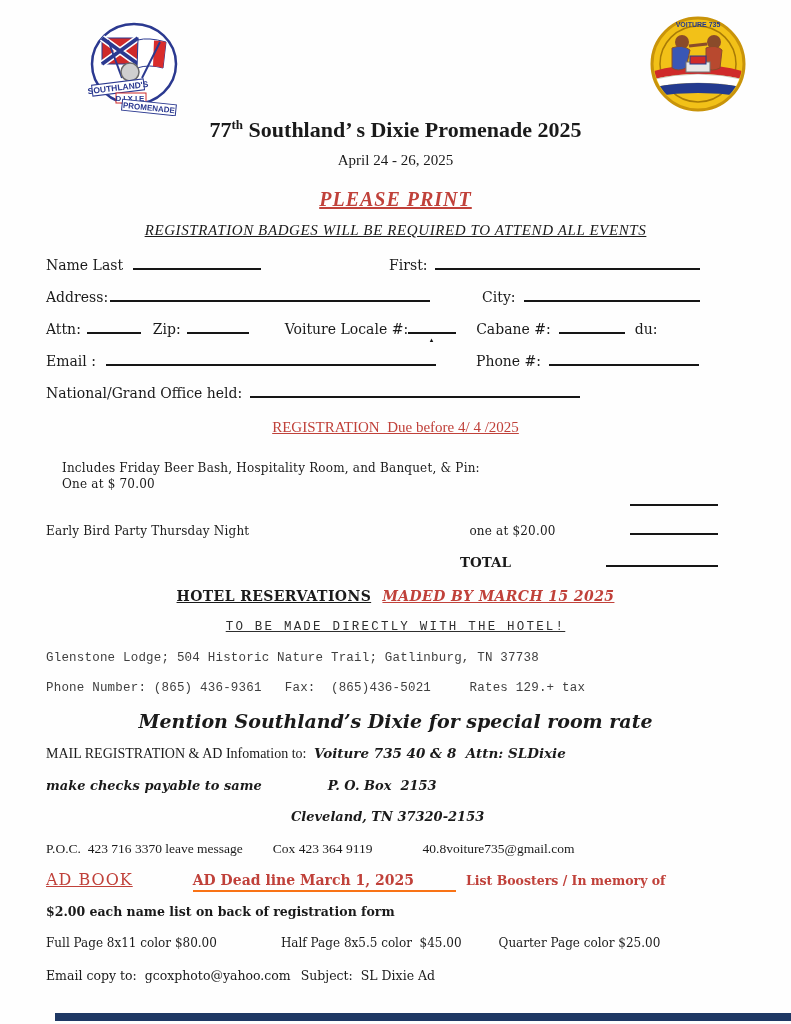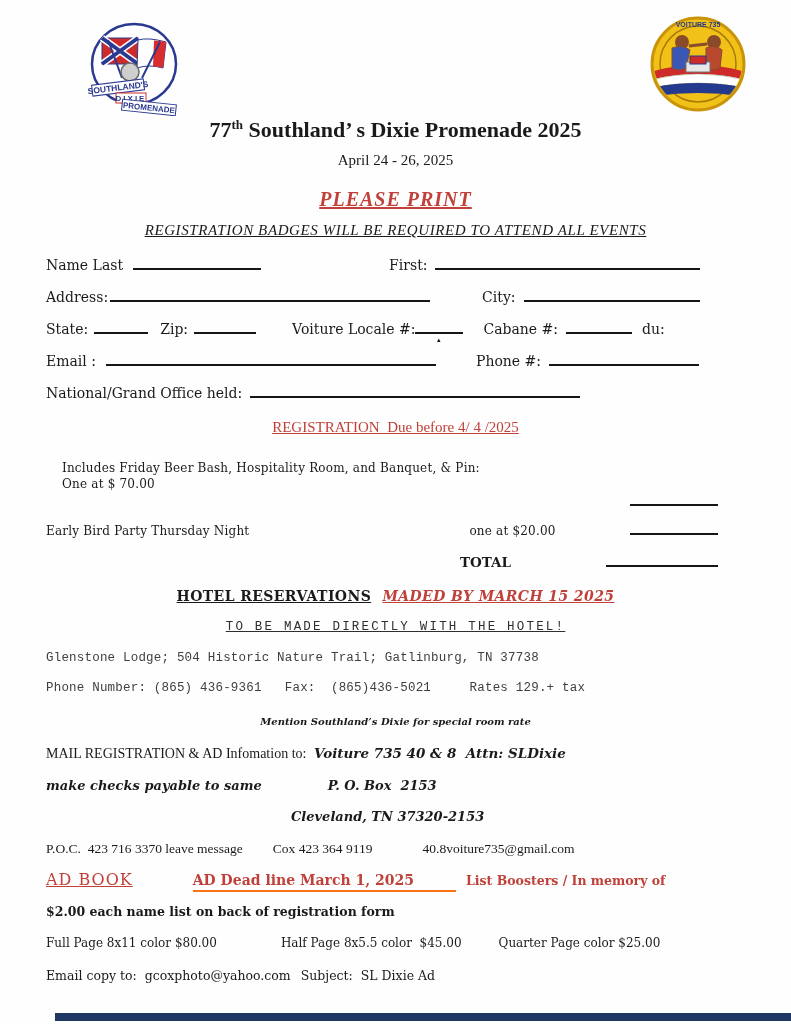--- a/index.html
+++ b/index.html
@@ -43,21 +43,21 @@
   .hotel-head{margin-top:15px;text-align:center;font-size:14px;line-height:20px;
               font-weight:bold;letter-spacing:.4px;}
   .hotel-head .blk{text-decoration:underline;}
   .hotel-head .red{color:#c0413a;font-style:italic;text-decoration:underline;margin-left:6px;}
   .direct{margin-top:12px;text-align:center;font-family:"Liberation Mono",monospace;
           font-size:12.5px;line-height:19px;letter-spacing:2.2px;color:#2e2e2e;}
   .direct span{text-decoration:underline;}
   .mono{font-family:"Liberation Mono",monospace;font-size:12.5px;line-height:16px;
         color:#3f3f3f;letter-spacing:.2px;}
   .mention{margin-top:15px;text-align:center;font-weight:bold;font-style:italic;
-           font-size:10px;line-height:21px;}
+           font-size:19px;line-height:21px;}
 
   
   .mail-row{display:flex;align-items:baseline;line-height:19px;}
   .mail-label{font-family:"Liberation Serif",serif;font-size:14px;}
   .bi{font-weight:bold;font-style:italic;font-size:13px;}
   .poc{font-family:"Liberation Serif",serif;font-size:13.5px;}
 
   
   .adbook{display:flex;align-items:baseline;color:#c0413a;line-height:20px;}
   .ad-title{font-size:16px;letter-spacing:1px;text-decoration:underline;}
@@ -146,21 +146,21 @@
     </div>
 
     <div class="row m14">
       <span>Address:</span>
       <span class="uline" style="width:320px;margin-left:2px;"></span>
       <span style="margin-left:52px;">City:</span>
       <span class="uline fill" style="margin-left:8px;margin-right:45px;"></span>
     </div>
 
     <div class="row m14">
-      <span>State:</span>
+      <span>Attn:</span>
       <span class="uline" style="width:54px;margin-left:6px;"></span>
       <span style="margin-left:12px;">Zip:</span>
       <span class="uline" style="width:62px;margin-left:6px;"></span>
       <span style="margin-left:36px;">Voiture Locale #:</span>
       <span class="lwrap"><span class="uline" style="width:48px;"></span><span class="caret">▴</span></span>
       <span style="margin-left:20px;">Cabane #:</span>
       <span class="uline" style="width:66px;margin-left:8px;"></span>
       <span style="margin-left:10px;">du:</span>
     </div>
 

